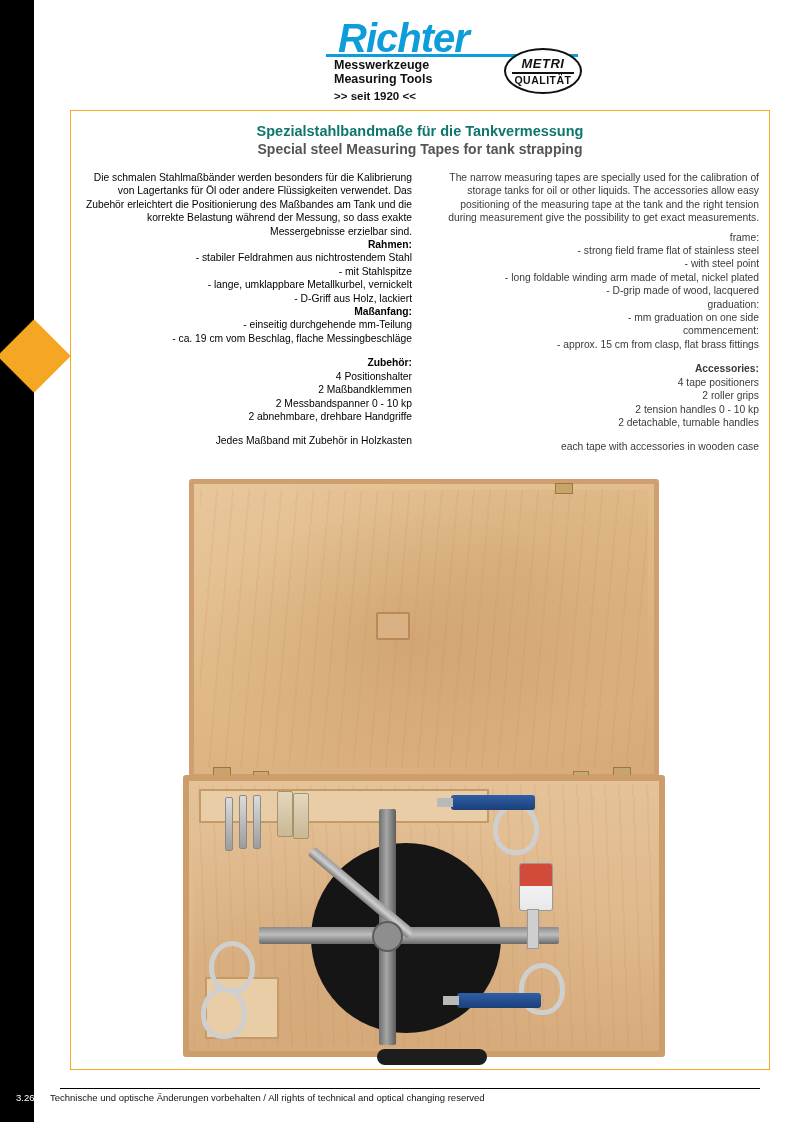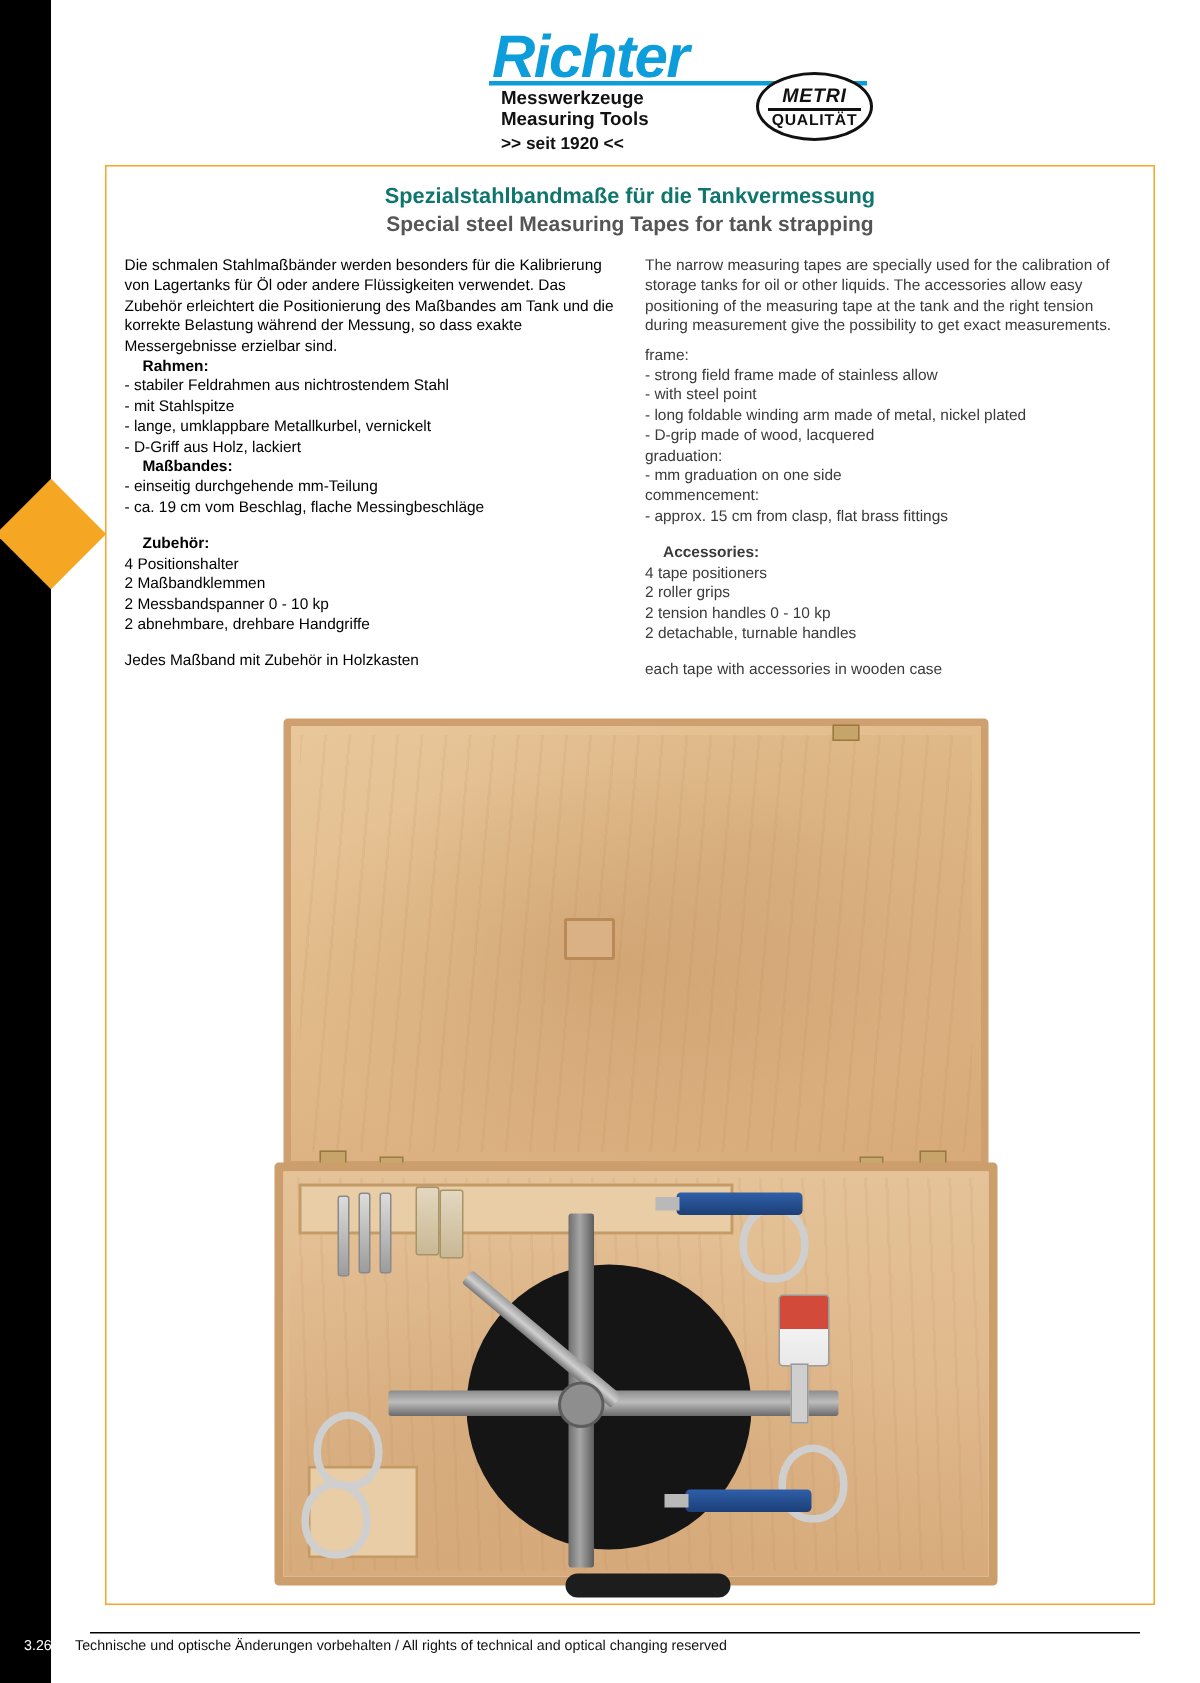--- a/index.html
+++ b/index.html
@@ -30,21 +30,21 @@
 
   
   .header-bar {
     position: absolute;
     left: 34px; top: 0;
     width: 766px; height: 104px;
     background: #ffffff;
   }
   .logo-block {
     position: absolute;
-    left: 294px; top: 18px;
+    left: 304px; top: 18px;
     width: 260px;
   }
   .logo-word {
     font-family: "Liberation Sans", sans-serif;
     font-size: 40px;
     font-weight: bold;
     font-style: italic;
     color: #0d9ddb;
     letter-spacing: -1px;
     line-height: 40px;
@@ -132,21 +132,21 @@
     font-weight: bold;
     color: #555;
   }
 
   .cols {
     margin-top: 14px;
     padding: 0 10px 0 12px;
     display: flex;
     gap: 18px;
   }
-  .col { width: 330px; }
+  .col { width: 330px; text-align: right; }
   .col.de { color: #000; }
   .col.en { color: #3a3a3a; }
   .col p {
     margin: 0;
     font-size: 10.3px;
     line-height: 13.4px;
   }
   .col .bold { font-weight: bold; padding-left: 12px; }
   .col .gap { height: 11px; }
   .col .gap-s { height: 6px; }
@@ -372,38 +372,38 @@
 
   <div class="cols">
 
     <div class="col de">
       <p>Die schmalen Stahlmaßbänder werden besonders für die Kalibrierung von Lagertanks für Öl oder andere Flüssigkeiten verwendet. Das Zubehör erleichtert die Positionierung des Maßbandes am Tank und die korrekte Belastung während der Messung, so dass exakte Messergebnisse erzielbar sind.</p>
       <p class="bold">Rahmen:</p>
       <p>- stabiler Feldrahmen aus nichtrostendem Stahl</p>
       <p>- mit Stahlspitze</p>
       <p>- lange, umklappbare Metallkurbel, vernickelt</p>
       <p>- D-Griff aus Holz, lackiert</p>
-      <p class="bold">Maßbandes:</p>
+      <p class="bold">Maßanfang:</p>
       <p>- einseitig durchgehende mm-Teilung</p>
       <p>- ca. 19 cm vom Beschlag, flache Messingbeschläge</p>
       <div class="gap"></div>
       <p class="bold">Zubehör:</p>
       <p>4 Positionshalter</p>
       <p>2 Maßbandklemmen</p>
       <p>2 Messbandspanner 0 - 10 kp</p>
       <p>2 abnehmbare, drehbare Handgriffe</p>
       <div class="gap"></div>
       <p>Jedes Maßband mit Zubehör in Holzkasten</p>
     </div>
 
     <div class="col en">
       <p>The narrow measuring tapes are specially used for the calibration of storage tanks for oil or other liquids. The accessories allow easy positioning of the measuring tape at the tank and the right tension during measurement give the possibility to get exact measurements.</p>
       <div class="gap-s"></div>
       <p>frame:</p>
-      <p>- strong field frame made of stainless allow</p>
+      <p>- strong field frame flat of stainless steel</p>
       <p>- with steel point</p>
       <p>- long foldable winding arm made of metal, nickel plated</p>
       <p>- D-grip made of wood, lacquered</p>
       <p>graduation:</p>
       <p>- mm graduation on one side</p>
       <p>commencement:</p>
       <p>- approx. 15 cm from clasp, flat brass fittings</p>
       <div class="gap"></div>
       <p class="bold">Accessories:</p>
       <p>4 tape positioners</p>

